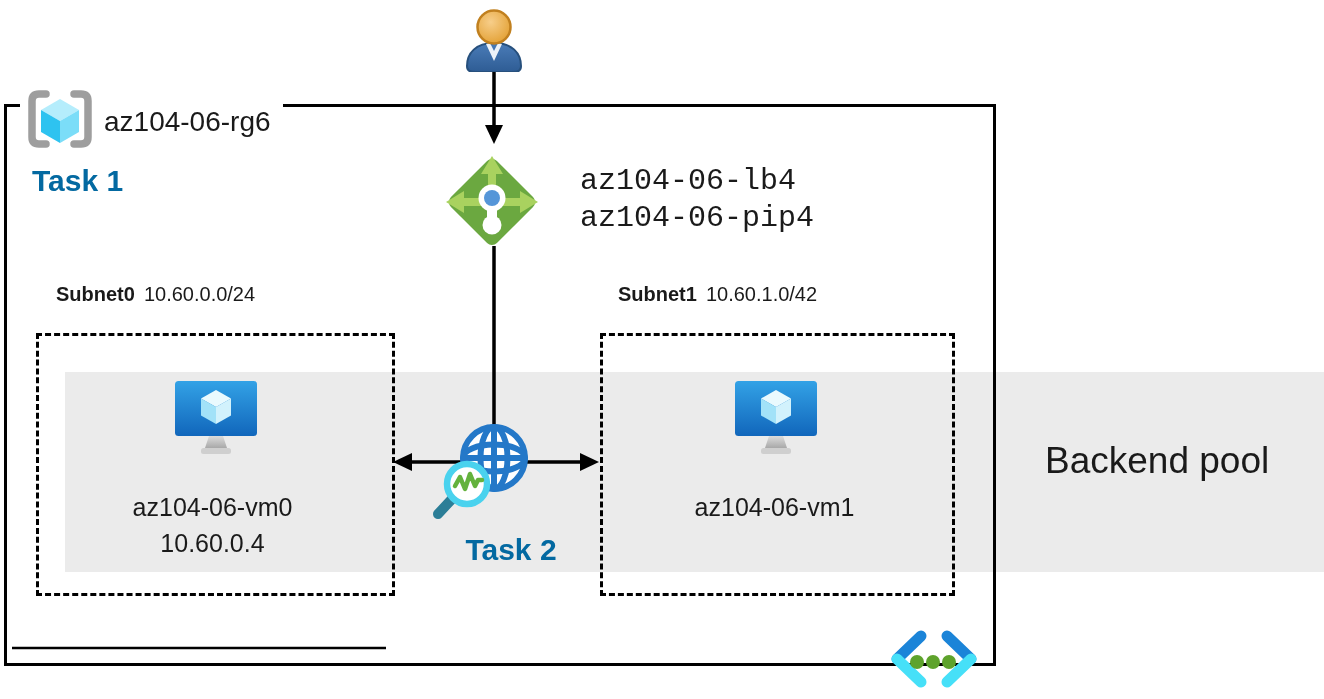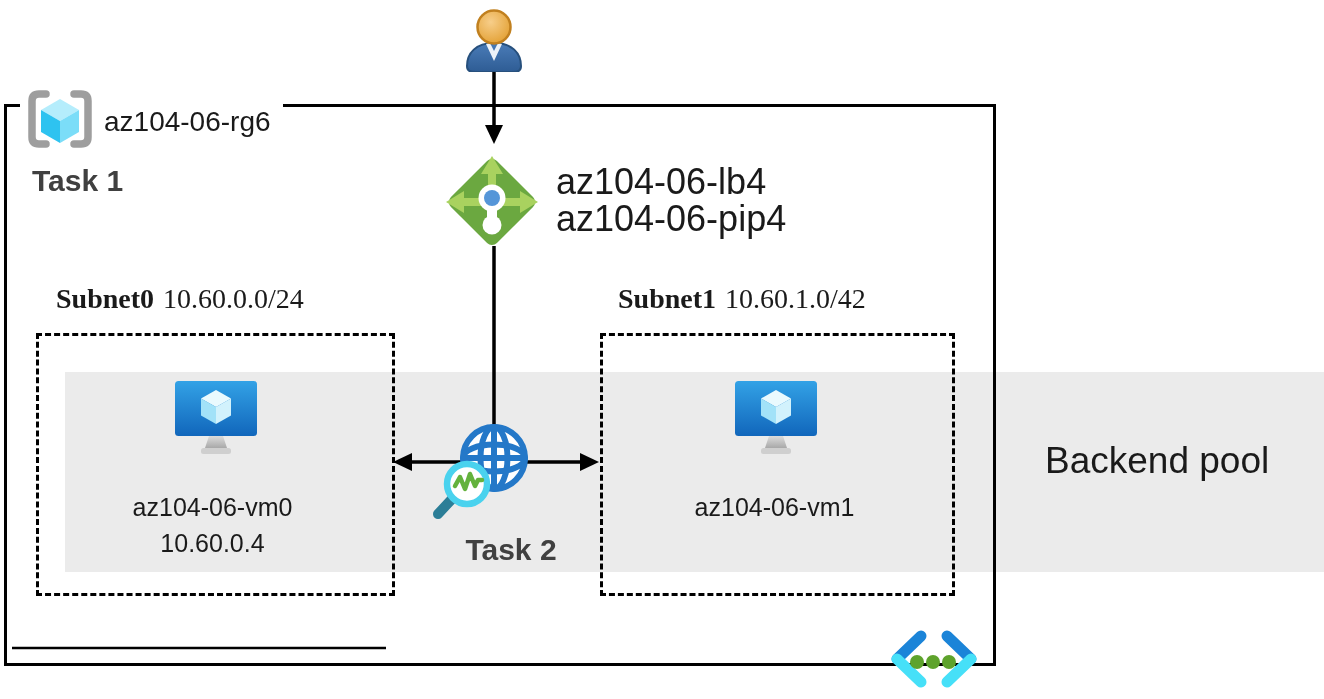--- a/index.html
+++ b/index.html
@@ -28,26 +28,26 @@
   .subnet-box.s1{left:600px;top:333px;width:349px;height:257px;}
   .connectors{left:0;top:0;z-index:4;pointer-events:none;}
   .icon{z-index:5;}
   .label{z-index:6;white-space:nowrap;}
   
   .rg-name{
     left:100px;top:103px;font-size:28px;
     background:#fff;padding:3px 12px 3px 4px;
   }
   .task-text{
-    font-size:30px;font-weight:700;color:#404040;
+    font-size:30px;font-weight:700;color:#0369a1;
   }
   .task1{left:32px;top:164px;}
   .task2{left:411px;top:533px;width:200px;text-align:center;}
-  .lb-labels{left:556px;top:163px;font-size:36px;line-height:37px;}
-  .subnet-label{font-size:28px;font-family:Liberation Serif, serif;}
+  .lb-labels{left:580px;top:163px;font-size:30px;line-height:37px;font-family:Liberation Mono, monospace;}
+  .subnet-label{font-size:20px;}
   .subnet-label .sn{font-weight:700;}
   .subnet-label .cidr{margin-left:9px;}
   .s0-label{left:56px;top:283px;}
   .s1-label{left:618px;top:283px;}
   .vm-label{font-size:25px;line-height:36px;text-align:center;}
   .vm0-label{left:36px;top:489px;width:353px;}
   .vm1-label{left:600px;top:489px;width:349px;}
   .vnet-label{left:14px;top:627px;font-size:27px;}
   .backend-label{left:1045px;top:440px;font-size:37px;}
   .rg-icon-wrap{left:20px;top:85px;background:#fff;padding:2px;}

